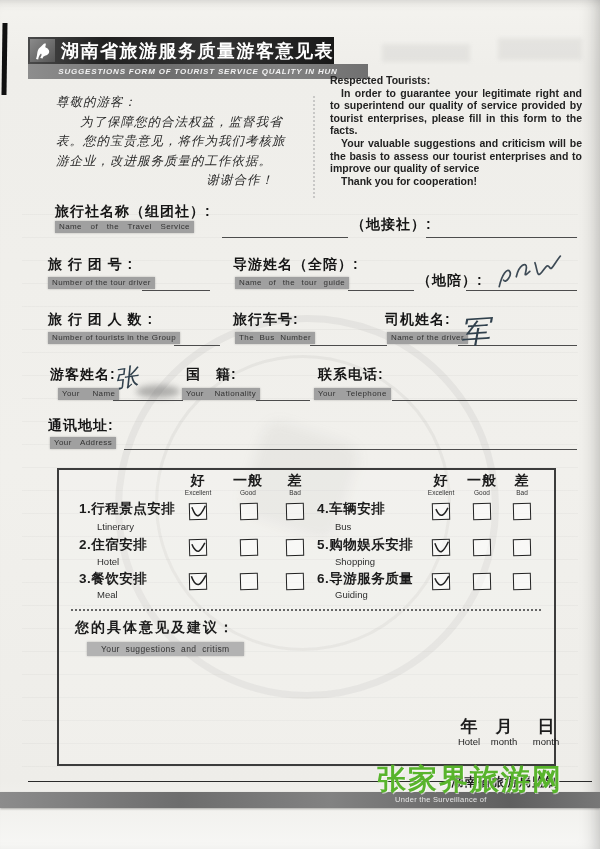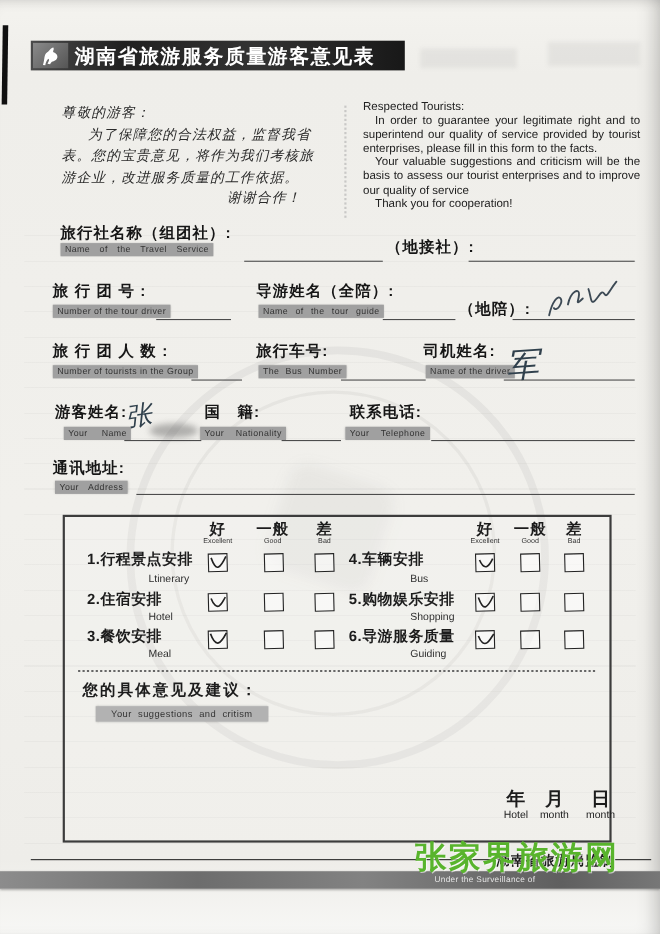--- a/index.html
+++ b/index.html
@@ -8,53 +8,53 @@
     background:linear-gradient(180deg,#f4f3ef 0%, #efeeea 8%, #f1f0ec 55%, #eeede9 92%, #f7f7f5 100%);
     font-family:"Liberation Sans", sans-serif; color:#1c1c1c;
     box-shadow:inset -14px 0 18px -12px rgba(0,0,0,.25), inset 0 10px 14px -12px rgba(0,0,0,.2);
   }
   .abs{position:absolute;}
   
   #ghost-ruling{left:22px; top:192px; width:556px; height:580px; opacity:.9;
     background:repeating-linear-gradient(180deg, transparent 0px, transparent 22px, rgba(90,90,90,.05) 22px, rgba(90,90,90,.05) 23px);}
   .ghost-circle{border-radius:50%; pointer-events:none;}
   
-  #title-bar{left:28px; top:37px; width:340px; height:27px;
+  #title-bar{left:28px; top:37px; width:306px; height:27px;
     background:linear-gradient(90deg,#4a4a4a,#202020 25%,#333 60%,#181818 100%);
     display:flex; align-items:center;}
   #logo-cell{width:32px; height:23px; margin-left:2px; background:linear-gradient(135deg,#8a8a8a,#555);
     display:flex; align-items:center; justify-content:center;}
   #form-title{color:#fff; font-weight:bold; font-size:18px; letter-spacing:1.5px; margin-left:6px; white-space:nowrap;}
   #subtitle-bar{left:28px; top:64px; width:340px; height:15px;
     background:linear-gradient(90deg,#8d8d8d,#6e6e6e 40%,#828282 75%,#707070);
     display:flex; align-items:center; justify-content:center;}
   #form-subtitle{color:#f2f2f2; font-weight:bold; font-style:italic; font-size:8px; letter-spacing:.8px; white-space:nowrap;}
   .ghost-block{background:#9a9a9a; opacity:.14; filter:blur(2px);}
   
   #intro-zh{left:56px; top:92px; width:252px; font-family:"DejaVu Serif",serif; font-style:italic;
     font-size:12.5px; line-height:19.5px; color:#2a2a2a; letter-spacing:1px;}
   #intro-zh .indent{text-indent:24px;}
   #intro-zh .closing{text-align:right; padding-right:34px;}
   #intro-divider{left:313px; top:96px; height:102px; width:0; border-left:2px dotted #aaa; opacity:.55;}
-  #intro-en{left:330px; top:91px; width:252px; font-size:10.5px; line-height:12.6px; color:#222; text-align:justify;}
+  #intro-en{left:330px; top:74px; width:252px; font-size:10.5px; line-height:12.6px; color:#222; text-align:justify;font-weight:bold;}
   #intro-en div{text-indent:11px;}
   
   .zh-label{font-weight:bold; font-size:14px; letter-spacing:1px; color:#161616; white-space:nowrap;}
   .sub{background:#a0a0a0; color:#333; font-size:8px; line-height:10px; padding:1px 4px;
     letter-spacing:.4px; white-space:nowrap; display:inline-block; box-shadow:0 0 2px rgba(0,0,0,.25);}
   .uline{border-bottom:1.2px solid #4c4c4c; height:16px;}
   .hand{font-family:"DejaVu Serif",serif; font-style:italic; color:#30404c;}
   .blob{background:rgba(70,70,70,.38); border-radius:50%; filter:blur(3px);}
   
   #ratings-box{left:57px; top:468px; width:495px; height:294px; border:2px solid #3c3c3c; background:rgba(255,255,255,.12);}
   .rcol{position:absolute; transform:translateX(-50%); text-align:center;}
   .rcol .c-zh{font-weight:bold; font-size:14px; letter-spacing:1px;}
   .rcol .c-en{font-size:6.5px; color:#333; margin-top:-1px;}
   .item-zh{position:absolute; font-weight:bold; font-size:13.5px; letter-spacing:.5px; white-space:nowrap;}
-  .item-en{position:absolute; font-size:9.5px; color:#2e2e2e;margin-left:38px;}
+  .item-en{position:absolute; font-size:9.5px; color:#2e2e2e;}
   .cb{position:absolute; width:16px; height:15px; border:1.8px solid #222; background:rgba(255,255,255,.5); transform:rotate(-1.5deg);}
   .cb svg{display:none; position:absolute; left:-1px; top:-2px;}
   .cb.checked svg{display:block;}
   #dash-sep{position:absolute; left:12px; top:139px; width:470px; border-top:2px dotted #666;}
   
   .date-cell{position:absolute; text-align:center; transform:translateX(-50%);}
   .date-zh{font-weight:bold; font-size:17px;}
   .date-en{font-size:9.5px; color:#222; margin-top:-2px;}
   .footer-line{border-top:1.6px solid #2a2a2a;}
   #issuer{font-weight:bold; font-size:12.5px; letter-spacing:1px; white-space:nowrap;}
@@ -80,20 +80,23 @@
   <div class="abs" id="corner-mark"></div>
 
   <div class="abs" id="title-bar">
     <div id="logo-cell">
       <svg width="22" height="20" viewBox="0 0 22 20">
         <path d="M4 18 C6 13 4.5 9 8 6.5 C10 5.2 11 2.5 13.5 2.2 C14.6 4.2 12.6 5.4 13.6 6.4 C16.8 7.4 18.4 10.6 16.2 13 C14 15.4 11.6 14 10.6 17.4 L8.2 17 C9 15 10.4 13.6 9 12.4 C7.4 13.8 6.4 16.2 6.2 18.4 Z" fill="#fff"></path>
       </svg>
     </div>
     <span id="form-title">湖南省旅游服务质量游客意见表</span>
   </div>
+  <div class="abs" id="subtitle-bar">
+    <span id="form-subtitle">SUGGESTIONS FORM OF TOURIST SERVICE QUALITY IN HUN</span>
+  </div>
 
   <div class="abs" id="intro-zh">
     <div>尊敬的游客：</div>
     <div class="indent">为了保障您的合法权益，监督我省</div>
     <div>表。您的宝贵意见，将作为我们考核旅</div>
     <div>游企业，改进服务质量的工作依据。</div>
     <div class="closing">谢谢合作！</div>
   </div>
   <div class="abs" id="intro-divider"></div>
   <div class="abs" id="intro-en">

